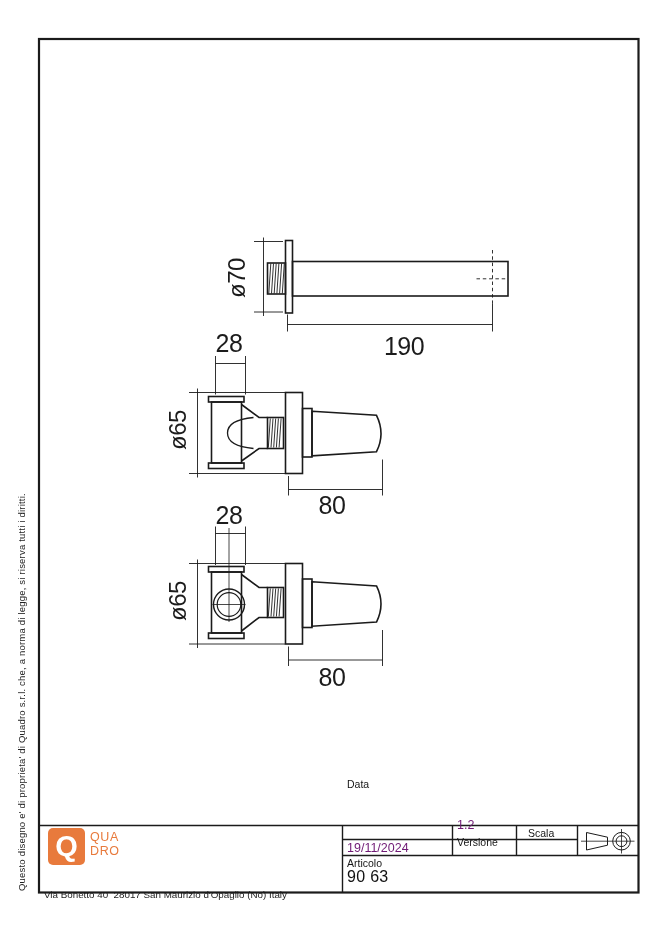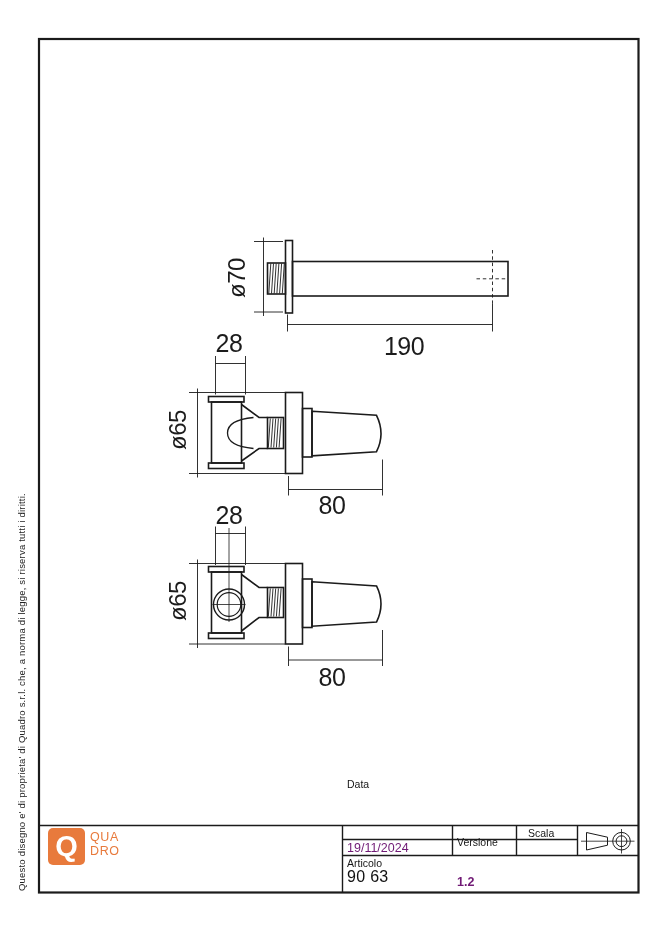--- a/index.html
+++ b/index.html
@@ -107,29 +107,30 @@
   <div class="dim dia rot" style="left:142px;top:417px;width:72px;">ø65</div>
   <div class="dim" style="left:302px;top:492px;width:60px;">80</div>
 
   <div class="dim" style="left:199px;top:502px;width:60px;">28</div>
   <div class="dim dia rot" style="left:142px;top:588px;width:72px;">ø65</div>
   <div class="dim" style="left:302px;top:664px;width:60px;">80</div>
 
   <div class="tb-label" style="left:347px;top:778px;">Data</div>
   <div class="tb-value" style="left:347px;top:841px;">19/11/2024</div>
   <div class="tb-label" style="left:457px;top:836px;">Versione</div>
-  <div class="tb-value" style="left:457px;top:875px;font-weight:bold;">1.2</div>
+  <div class="tb-value" style="left:457px;top:818px;">1.2</div>
   <div class="tb-label" style="left:528px;top:827px;">Scala</div>
   <div class="tb-value" style="left:520px;top:841px;"></div>
   <div class="tb-label" style="left:347px;top:857px;">Articolo</div>
   <div class="tb-articolo" style="left:347px;top:868px;text-align:center;">90 63</div>
 
   <div class="logo-box">
     <span>Q</span>
   </div>
   <div class="logo-word">
     <div>QUA</div>
     <div>DRO</div>
   </div>
   <div class="address">
+    <div>Via Bonetto 40  28017 San Maurizio d'Opaglio (No) Italy</div>
   </div>
 
 </div>
 
 </body></html>

